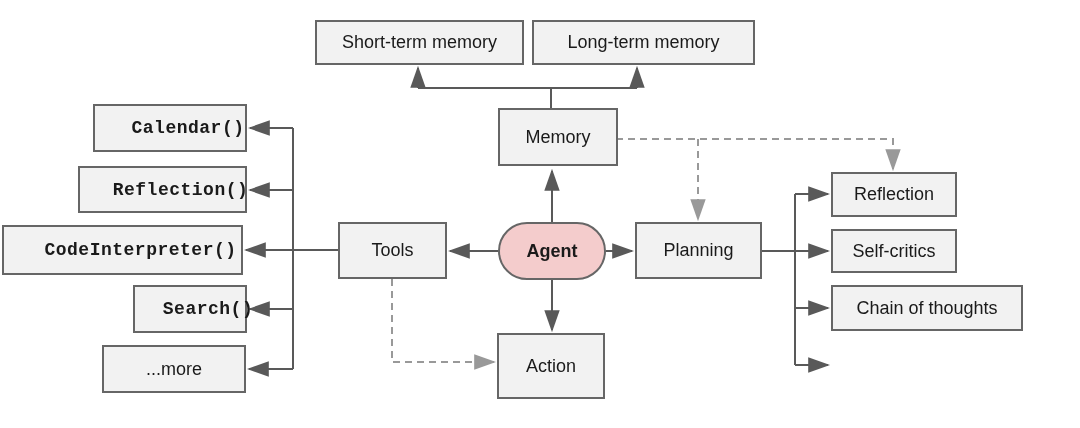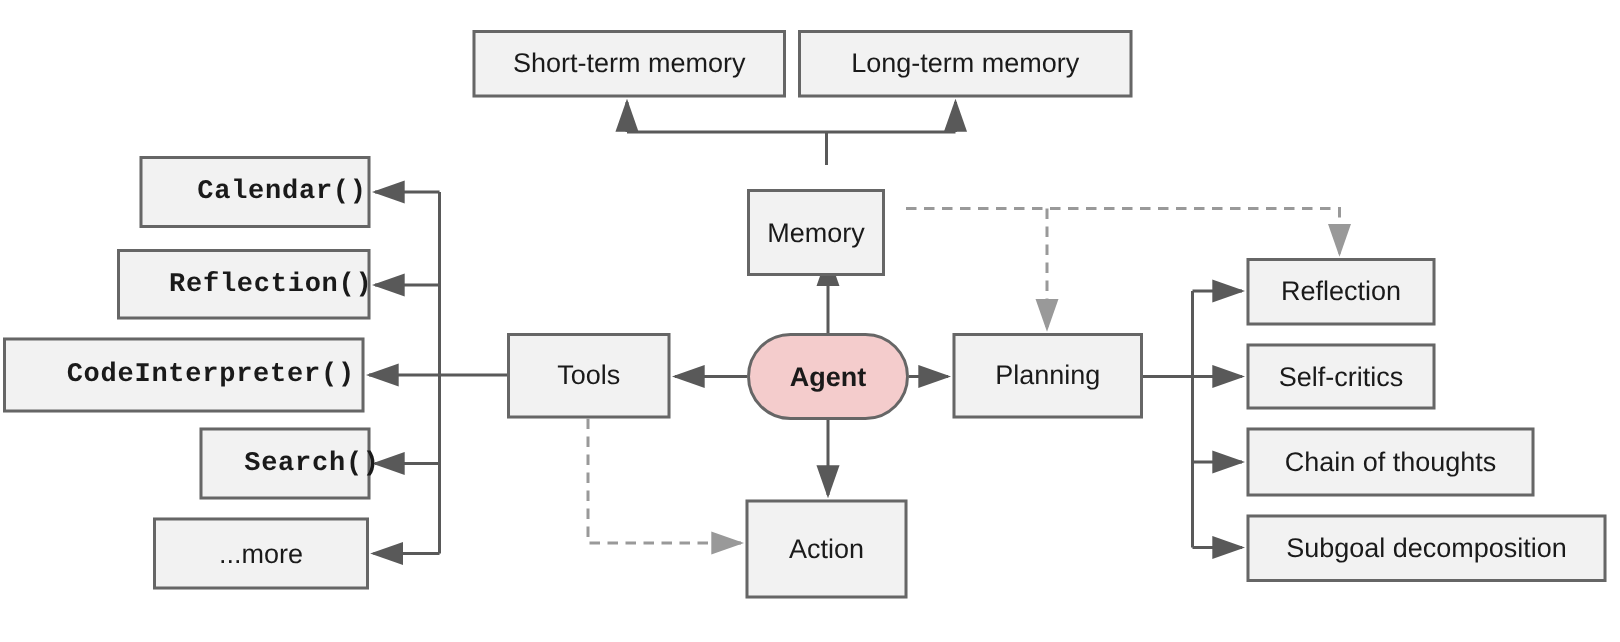--- a/index.html
+++ b/index.html
@@ -91,21 +91,21 @@
       <path d="M698,139 L698,219" marker-end="url(#ah-light)"></path>
 
       <path d="M392,279 L392,362 L494,362" marker-end="url(#ah-light)"></path>
     </g>
   </svg>
 
   <div class="node" style="left:315px;top:20px;width:209px;height:45px">Short-term memory</div>
 
   <div class="node" style="left:532px;top:20px;width:223px;height:45px">Long-term memory</div>
 
-  <div class="node" style="left:498px;top:126px;width:92px;height:58px">Memory</div>
+  <div class="node" style="left:498px;top:108px;width:120px;height:58px">Memory</div>
 
   <div class="node node--agent" style="left:498px;top:222px;width:108px;height:58px">Agent</div>
 
   <div class="node" style="left:338px;top:222px;width:109px;height:57px">Tools</div>
 
   <div class="node" style="left:635px;top:222px;width:127px;height:57px">Planning</div>
 
   <div class="node" style="left:497px;top:333px;width:108px;height:66px">Action</div>
 
   <div class="node node--mono" style="left:93px;top:104px;width:154px;height:48px">Calendar()</div>
@@ -117,15 +117,14 @@
   <div class="node node--mono" style="left:133px;top:285px;width:114px;height:48px">Search()</div>
 
   <div class="node" style="left:102px;top:345px;width:144px;height:48px">...more</div>
 
   <div class="node" style="left:831px;top:172px;width:126px;height:45px">Reflection</div>
 
   <div class="node" style="left:831px;top:285px;width:192px;height:46px">Chain of thoughts</div>
 
   <div class="node" style="left:831px;top:229px;width:126px;height:44px">Self-critics</div>
 
-  <div class="node" style="left:831px;top:343px;width:240px;height:45px">Subgoal decomposition</div>
 
 </div>
 
 </body></html>

